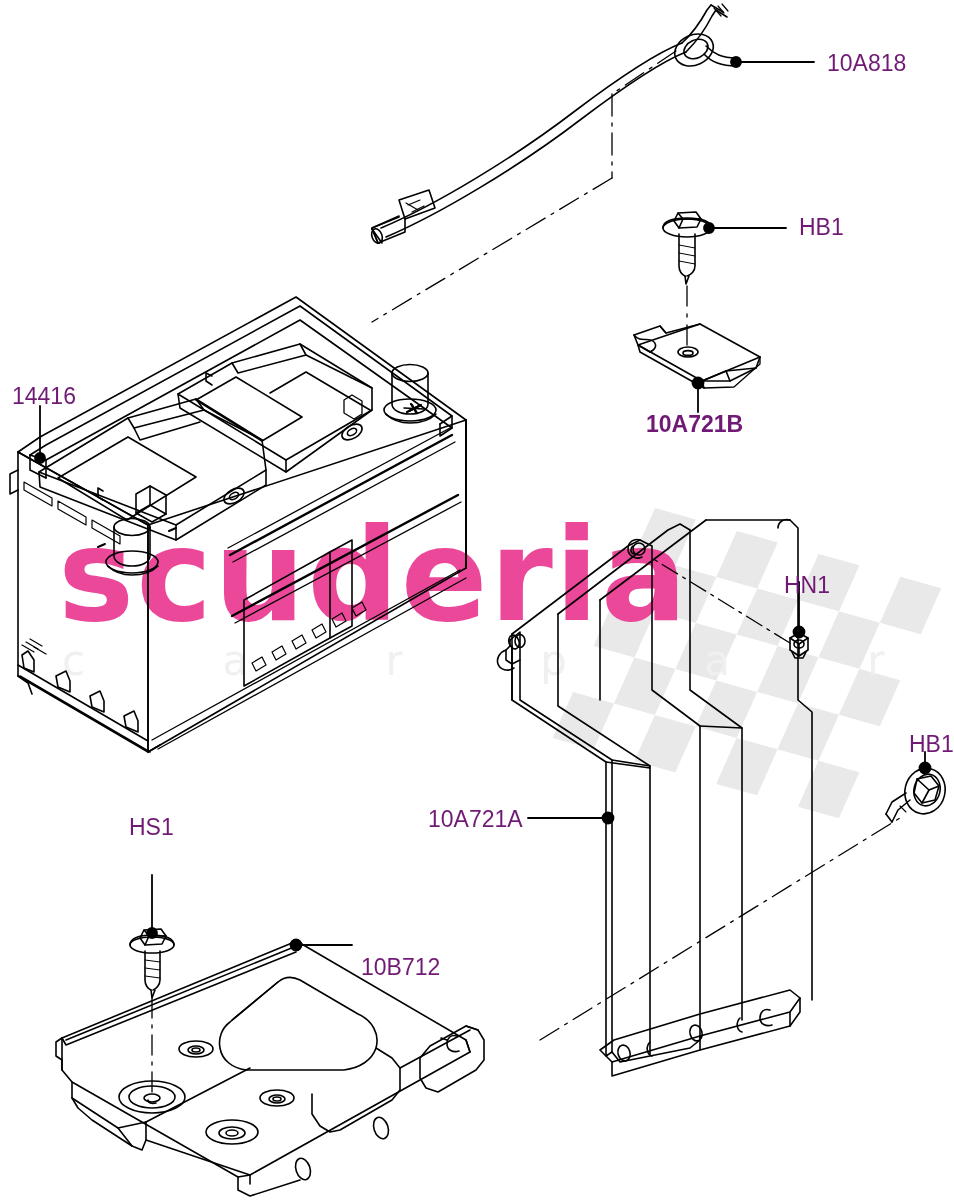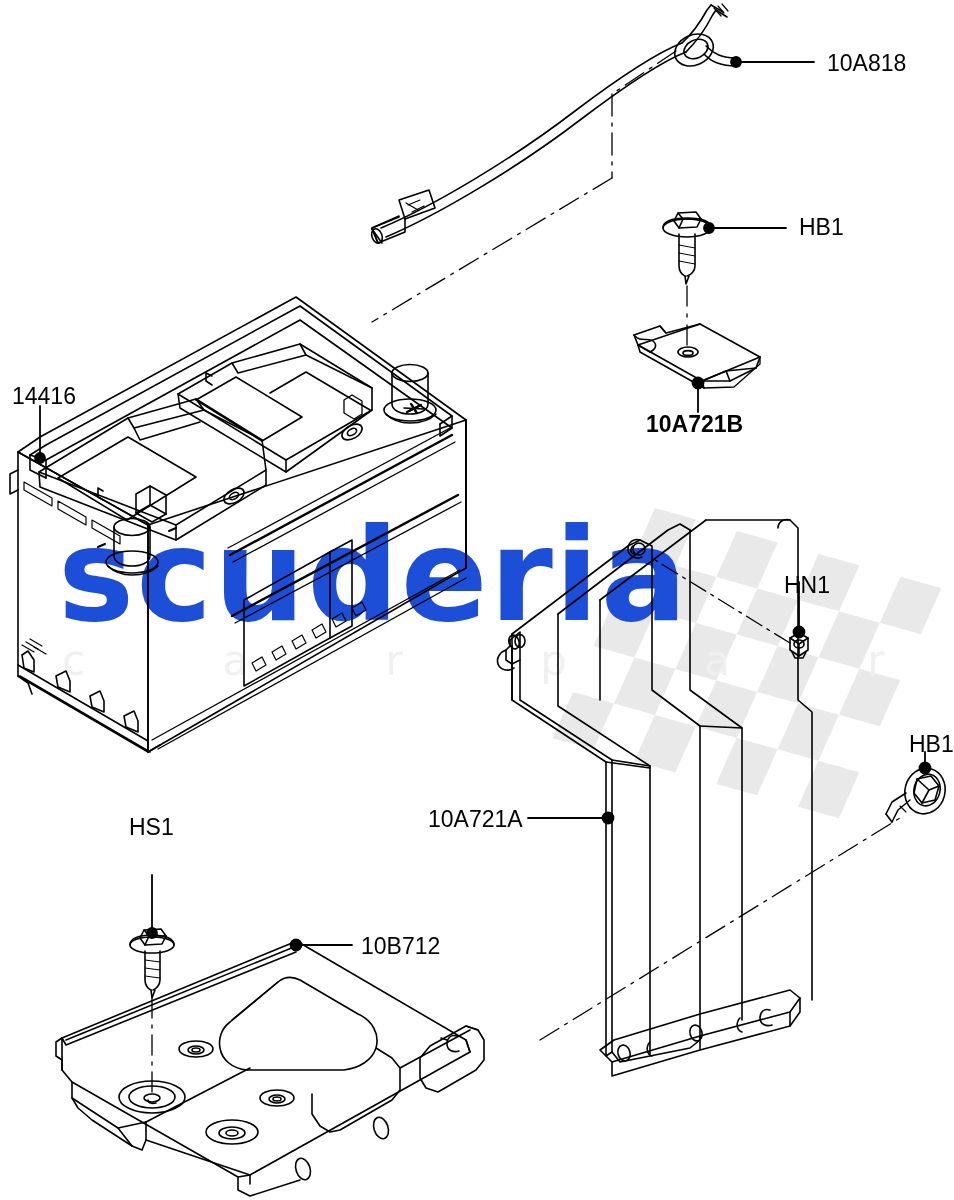--- a/index.html
+++ b/index.html
@@ -14,42 +14,42 @@
   .layer svg{display:block;}
 
   
   .wm-scuderia{
     position:absolute;
     left:58px; top:512px;
     font-family:"DejaVu Sans", sans-serif;
     font-weight:700;
     font-size:128px;
     line-height:1;
-    color:#1d4ed8;
+    color:#ec4899;
     letter-spacing:2px;
     white-space:nowrap;
     user-select:none;
   }
   .wm-carparts{
     position:absolute;
     left:62px; top:640px;
     font-family:"DejaVu Sans", sans-serif;
     font-weight:400;
     font-size:42px;
     line-height:1;
     color:#f0f0f0;
     letter-spacing:62px;
     white-space:nowrap;
     user-select:none;
   }
 
   
   .label{
     position:absolute;
-    color:#000000;
+    color:#701a75;
     font-family:"Liberation Sans", sans-serif;
     font-size:23px;
     font-weight:400;
     white-space:nowrap;
     letter-spacing:0px;
     user-select:none;
   }
 </style>
 </head>
 <body>
@@ -496,15 +496,15 @@
   </div>
 
   <div class="label" style="left:827px;top:50px;">10A818</div>
   <div class="label" style="left:799px;top:214px;">HB1</div>
   <div class="label" style="left:646px;top:411px;font-weight:bold;">10A721B</div>
   <div class="label" style="left:12px;top:383px;">14416</div>
   <div class="label" style="left:784px;top:572px;">HN1</div>
   <div class="label" style="left:428px;top:806px;">10A721A</div>
   <div class="label" style="left:909px;top:731px;">HB1</div>
   <div class="label" style="left:129px;top:814px;">HS1</div>
-  <div class="label" style="left:361px;top:933px;">10B712</div>
+  <div class="label" style="left:361px;top:954px;">10B712</div>
 
 </div>
 
 </body></html>

